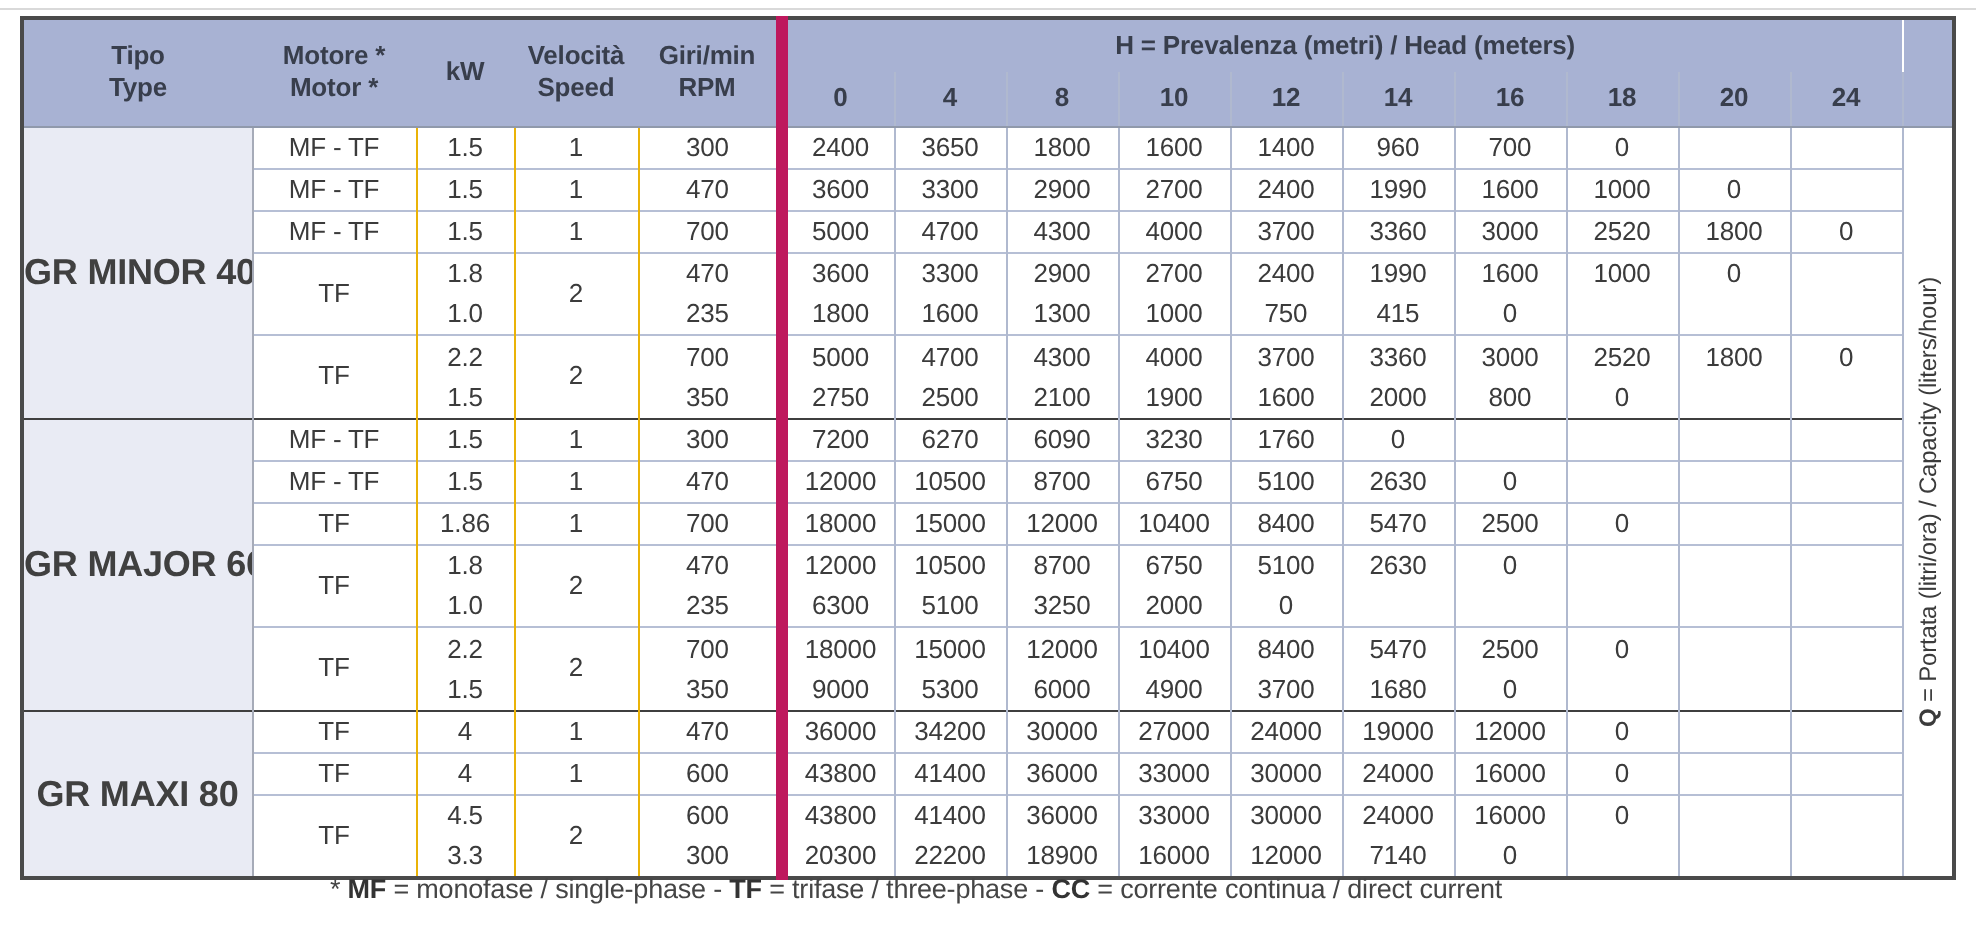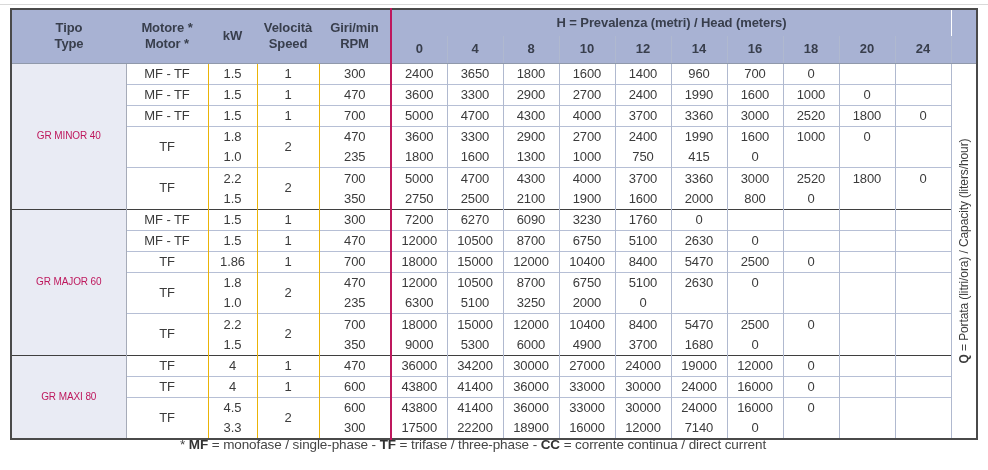--- a/index.html
+++ b/index.html
@@ -17,43 +17,43 @@
   tr.hr1{height:27px;} tr.hr2{height:27px;}
   tr.hr1 th{line-height:16px;}
   tr.hr2 th{border-bottom:1px solid #9099ab;}
   thead th[rowspan]{border-bottom:1px solid #9099ab;}
   .c-htitle{font-weight:600;}
   .c-htitle b{font-weight:800;}
 
   
   .c-tipo{border-right:1px solid #a6abb8;}
   .c-motor,.c-kw,.c-speed{border-right:1px solid #eab308;}
-  .c-rpm{border-right:2px solid #be185d;}
+  .c-rpm{border-right:6px solid #be185d;}
   .c-h{border-right:1px solid #b0b9cf;}
   .c-q{border-left:1px solid #b0b9cf;}
   thead .c-tipo,thead .c-motor,thead .c-kw,thead .c-speed{border-right:none;}
 
   
   tbody tr{height:20px;}
   tbody tr.dbl{height:41px;}
   tbody td,tbody th{border-top:1px solid #b6bfd5;}
   tbody tr.section-start td,tbody tr.section-start th{border-top:1.6px solid #3f3f3f;}
-  tbody th.c-tipo{background:#e9ebf4;font-weight:400;color:#be185d;font-size:10px;}
+  tbody th.c-tipo{background:#e9ebf4;font-weight:700;color:#404040;font-size:18px;}
   tbody td{color:#3b3b3b;}
   .ln{height:20px;line-height:20px;}
   tr.dbl .ln:first-child{margin-top:0.5px;}
 
   
   td.c-q{position:relative;background:#ffffff;border-top:none;}
   td.c-q .rot{position:absolute;left:50%;top:50%;transform:translate(-50%,-50%) rotate(-90deg);
               white-space:nowrap;font-size:12px;color:#3b3b3b;}
   td.c-q .rot b{font-weight:700;}
 
   .footnote{position:absolute;left:0;top:437px;width:916px;text-align:center;
-            font-size:13.5px;color:#454545;letter-spacing:-0.1px;padding-left:15px;}
+            font-size:13.5px;color:#454545;letter-spacing:-0.1px;}
   .footnote b{font-weight:700;color:#333333;}
 </style>
 </head>
 <body>
 
 <div class="page">
   <div class="topline"></div>
 
   <table class="spec">
     <colgroup>
@@ -458,21 +458,21 @@
             <div class="ln">4.5</div>
             <div class="ln">3.3</div>
           </td>
           <td class="c-speed">2</td>
           <td class="c-rpm">
             <div class="ln">600</div>
             <div class="ln">300</div>
           </td>
           <td class="c-h">
             <div class="ln">43800</div>
-            <div class="ln">17500</div>
+            <div class="ln">20300</div>
           </td>
           <td class="c-h">
             <div class="ln">41400</div>
             <div class="ln">22200</div>
           </td>
           <td class="c-h">
             <div class="ln">36000</div>
             <div class="ln">18900</div>
           </td>
           <td class="c-h">

